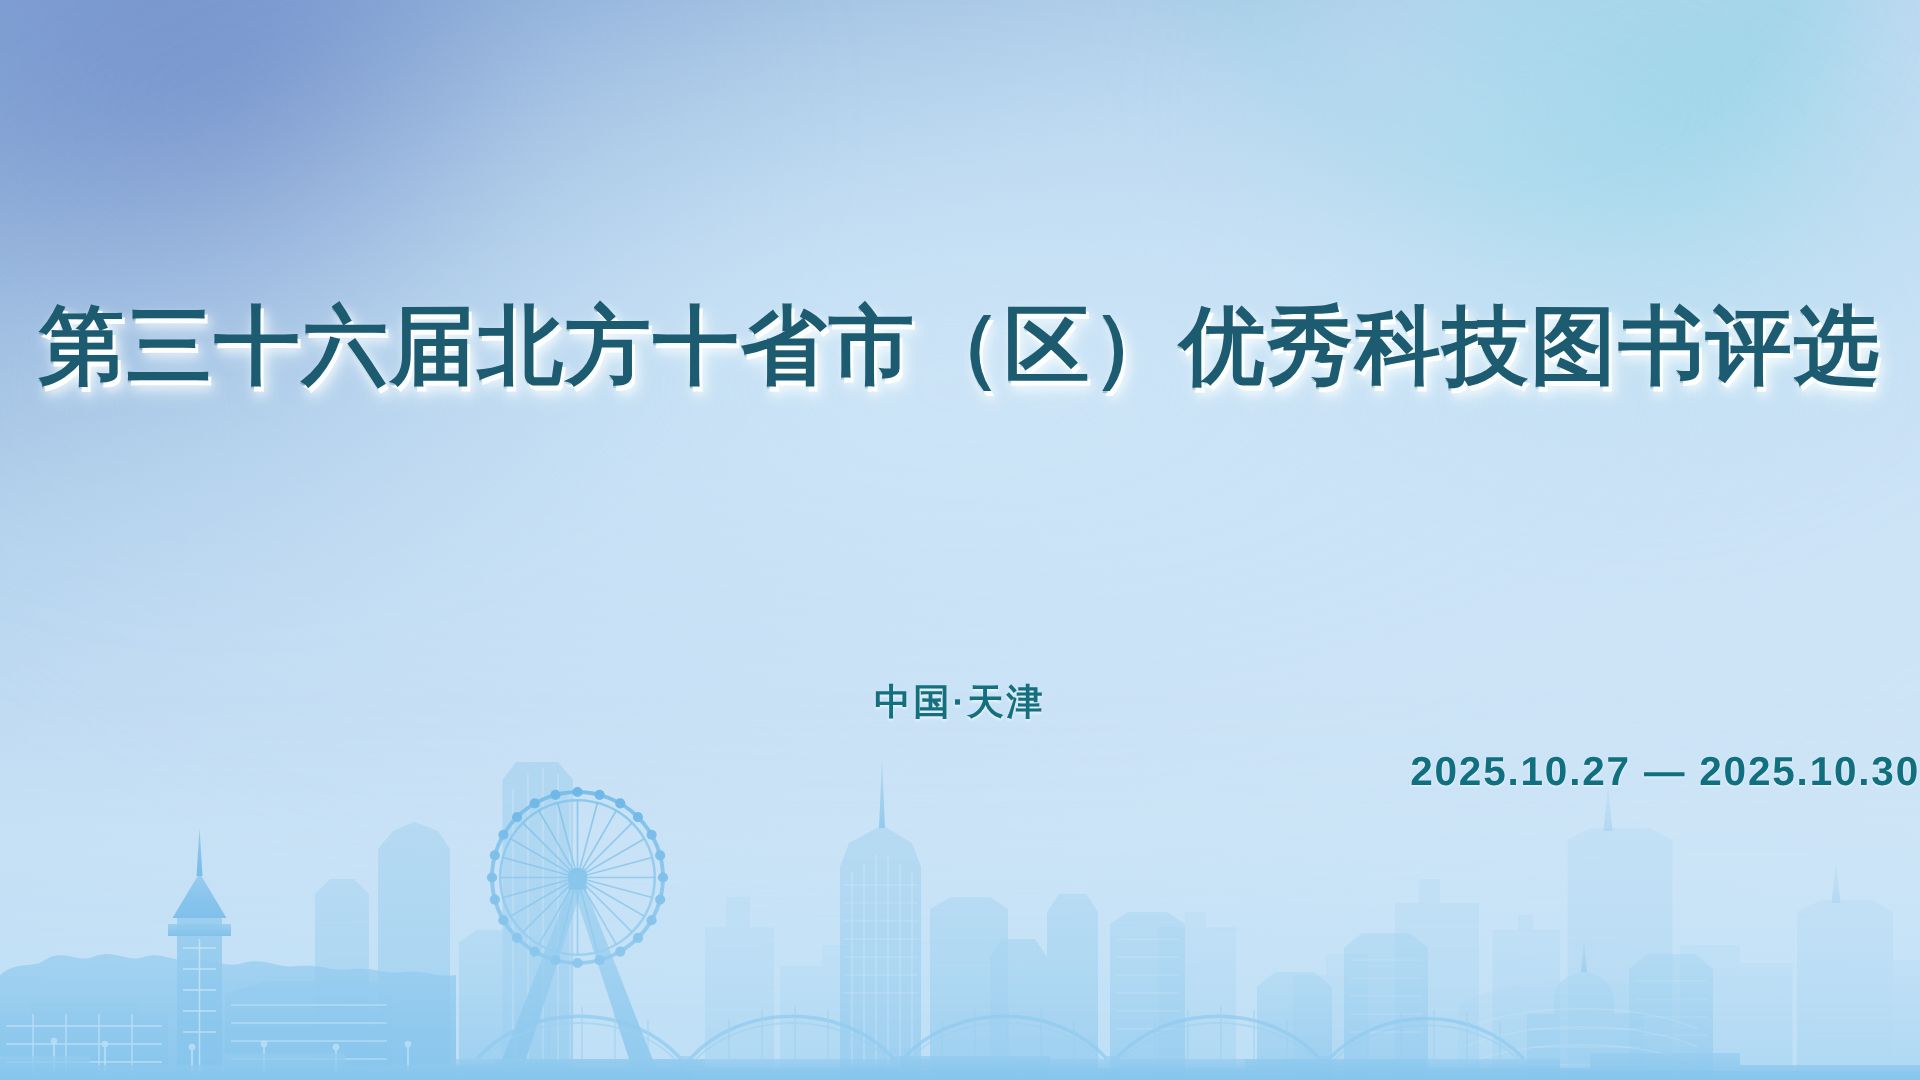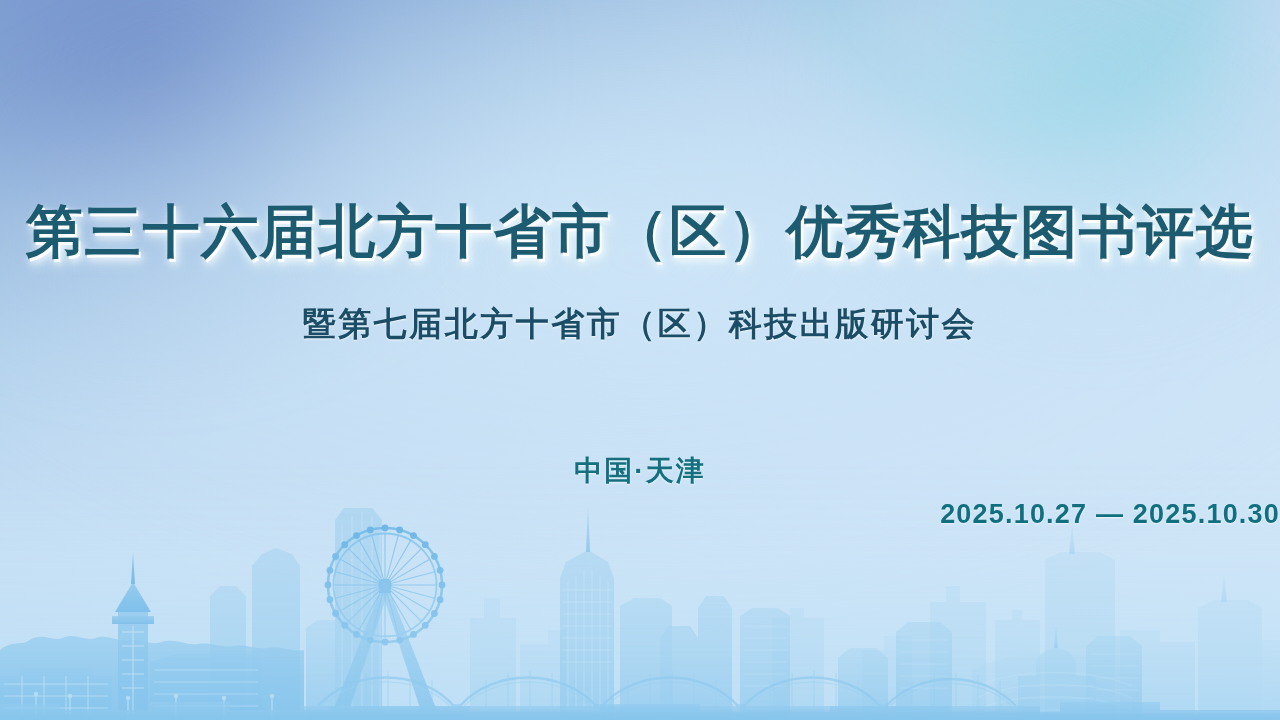--- a/index.html
+++ b/index.html
@@ -168,21 +168,21 @@
   }
 
   .venue {
     position: absolute;
     top: 452px;
     left: 0;
     width: 1280px;
     text-align: center;
     font-family: "Liberation Sans", "DejaVu Sans", sans-serif;
     font-weight: 700;
-    font-size: 28px;
+    font-size: 24px;
     letter-spacing: 2px;
     color: #14707f;
     white-space: nowrap;
     text-shadow: 0 1px 2px rgba(255,255,255,0.6);
   }
 
   .dates {
     position: absolute;
     top: 499px;
     left: 0;
@@ -556,20 +556,19 @@
         L700,222 L830,222 L830,216 L950,216 L950,222 L1060,222 L1060,212
         L1160,212 L1160,220 L1280,220 L1280,230 Z"></path>
     </svg>
   </div>
 
   <div class="bg-bottom-haze"></div>
 
   <div class="content">
     <div class="main-title">第三十六届北方十省市（区）优秀科技图书评选</div>
 
-    <div class="sub-title">暨第七届北方十省市（区）科技出版研讨会</div>
 
     <div class="venue">中国·天津</div>
 
     <div class="dates">2025.10.27  —  2025.10.30</div>
   </div>
 
 </div>
 
 </body></html>

